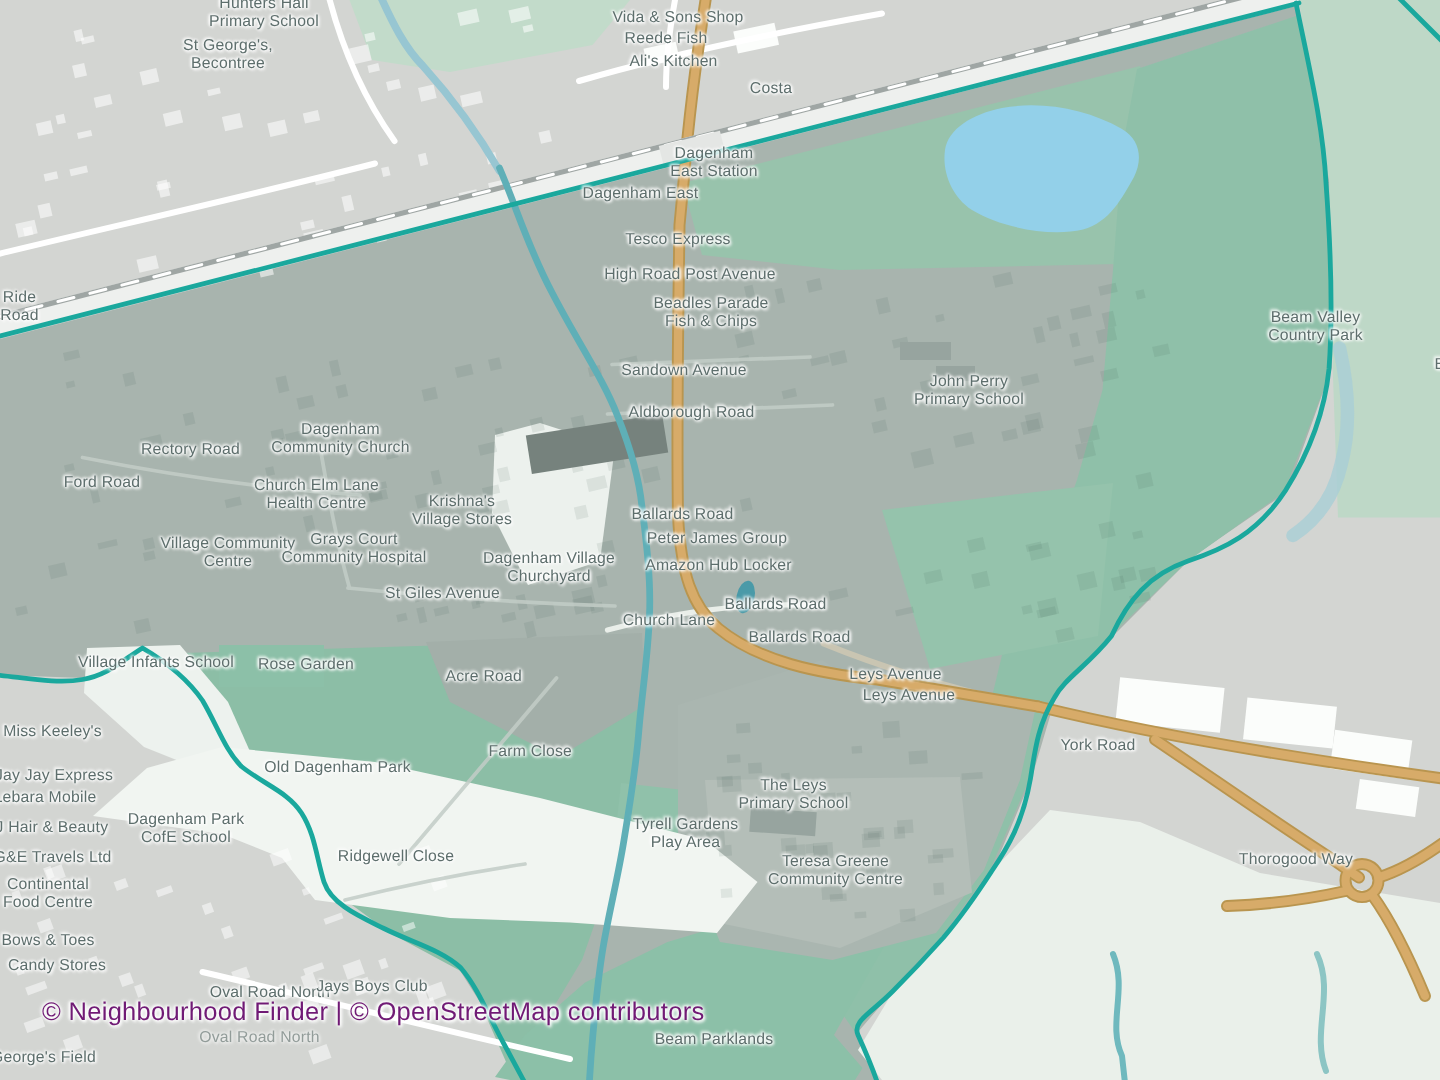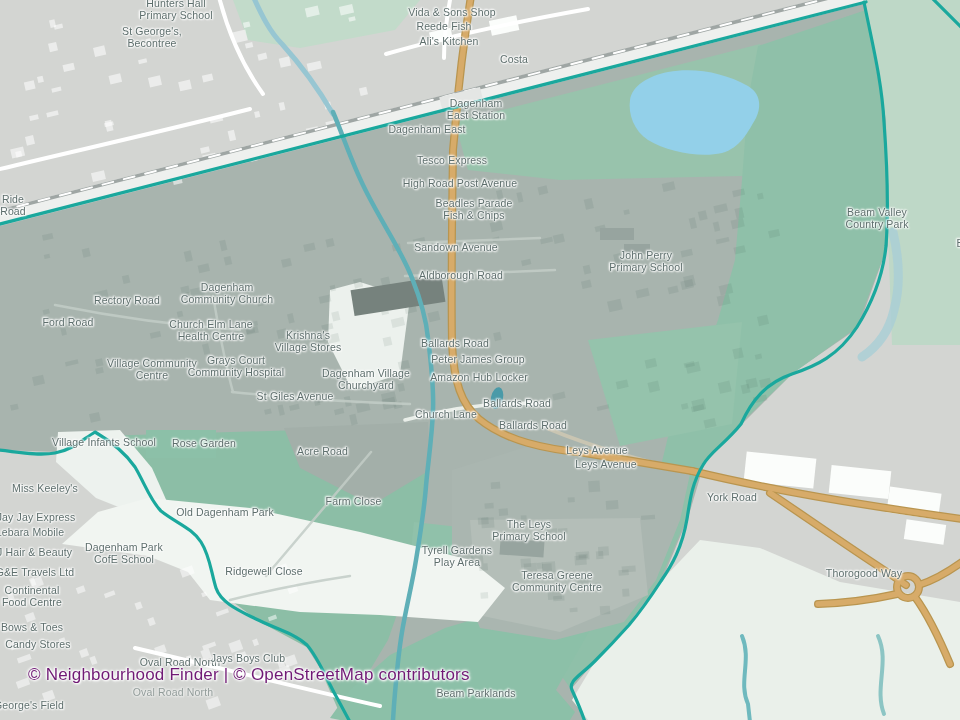--- a/index.html
+++ b/index.html
@@ -411,21 +411,21 @@
       <div class="lbl" style="left: 479px; top: 377px;">Amazon Hub Locker</div>
       <div class="lbl" style="left: 295px; top: 396px;">St Giles Avenue</div>
       <div class="lbl" style="left: 446px; top: 414px;">Church Lane</div>
       <div class="lbl" style="left: 517px; top: 403px;">Ballards Road</div>
       <div class="lbl" style="left: 533px; top: 425px;">Ballards Road</div>
       <div class="lbl" style="left: 597px; top: 450px;">Leys Avenue</div>
       <div class="lbl" style="left: 606px; top: 464px;">Leys Avenue</div>
       <div class="lbl" style="left: 732px; top: 497px;">York Road</div>
       <div class="lbl" style="left: 104px; top: 442px;">Village Infants School</div>
       <div class="lbl" style="left: 168px; top: 443px; margin-left: 36px;">Rose Garden</div>
-      <div class="lbl" style="left: 45px; top: 488px;">Miss Keeley's</div>
+      <div class="lbl" style="left: 35px; top: 488px;">Miss Keeley's</div>
       <div class="lbl" style="left: 36px; top: 517px;">Jay Jay Express</div>
       <div class="lbl" style="left: 30px; top: 532px;">Lebara Mobile</div>
       <div class="lbl" style="left: 31px; top: 552px;">&amp;J Hair &amp; Beauty</div>
       <div class="lbl" style="left: 35px; top: 572px;">G&amp;E Travels Ltd</div>
       <div class="lbl" style="left: 32px; top: 596px;">Continental
 Food Centre</div>
       <div class="lbl" style="left: 32px; top: 627px;">Bows &amp; Toes</div>
       <div class="lbl" style="left: 38px; top: 644px;">Candy Stores</div>
       <div class="lbl" style="left: 124px; top: 553px;">Dagenham Park
 CofE School</div>

